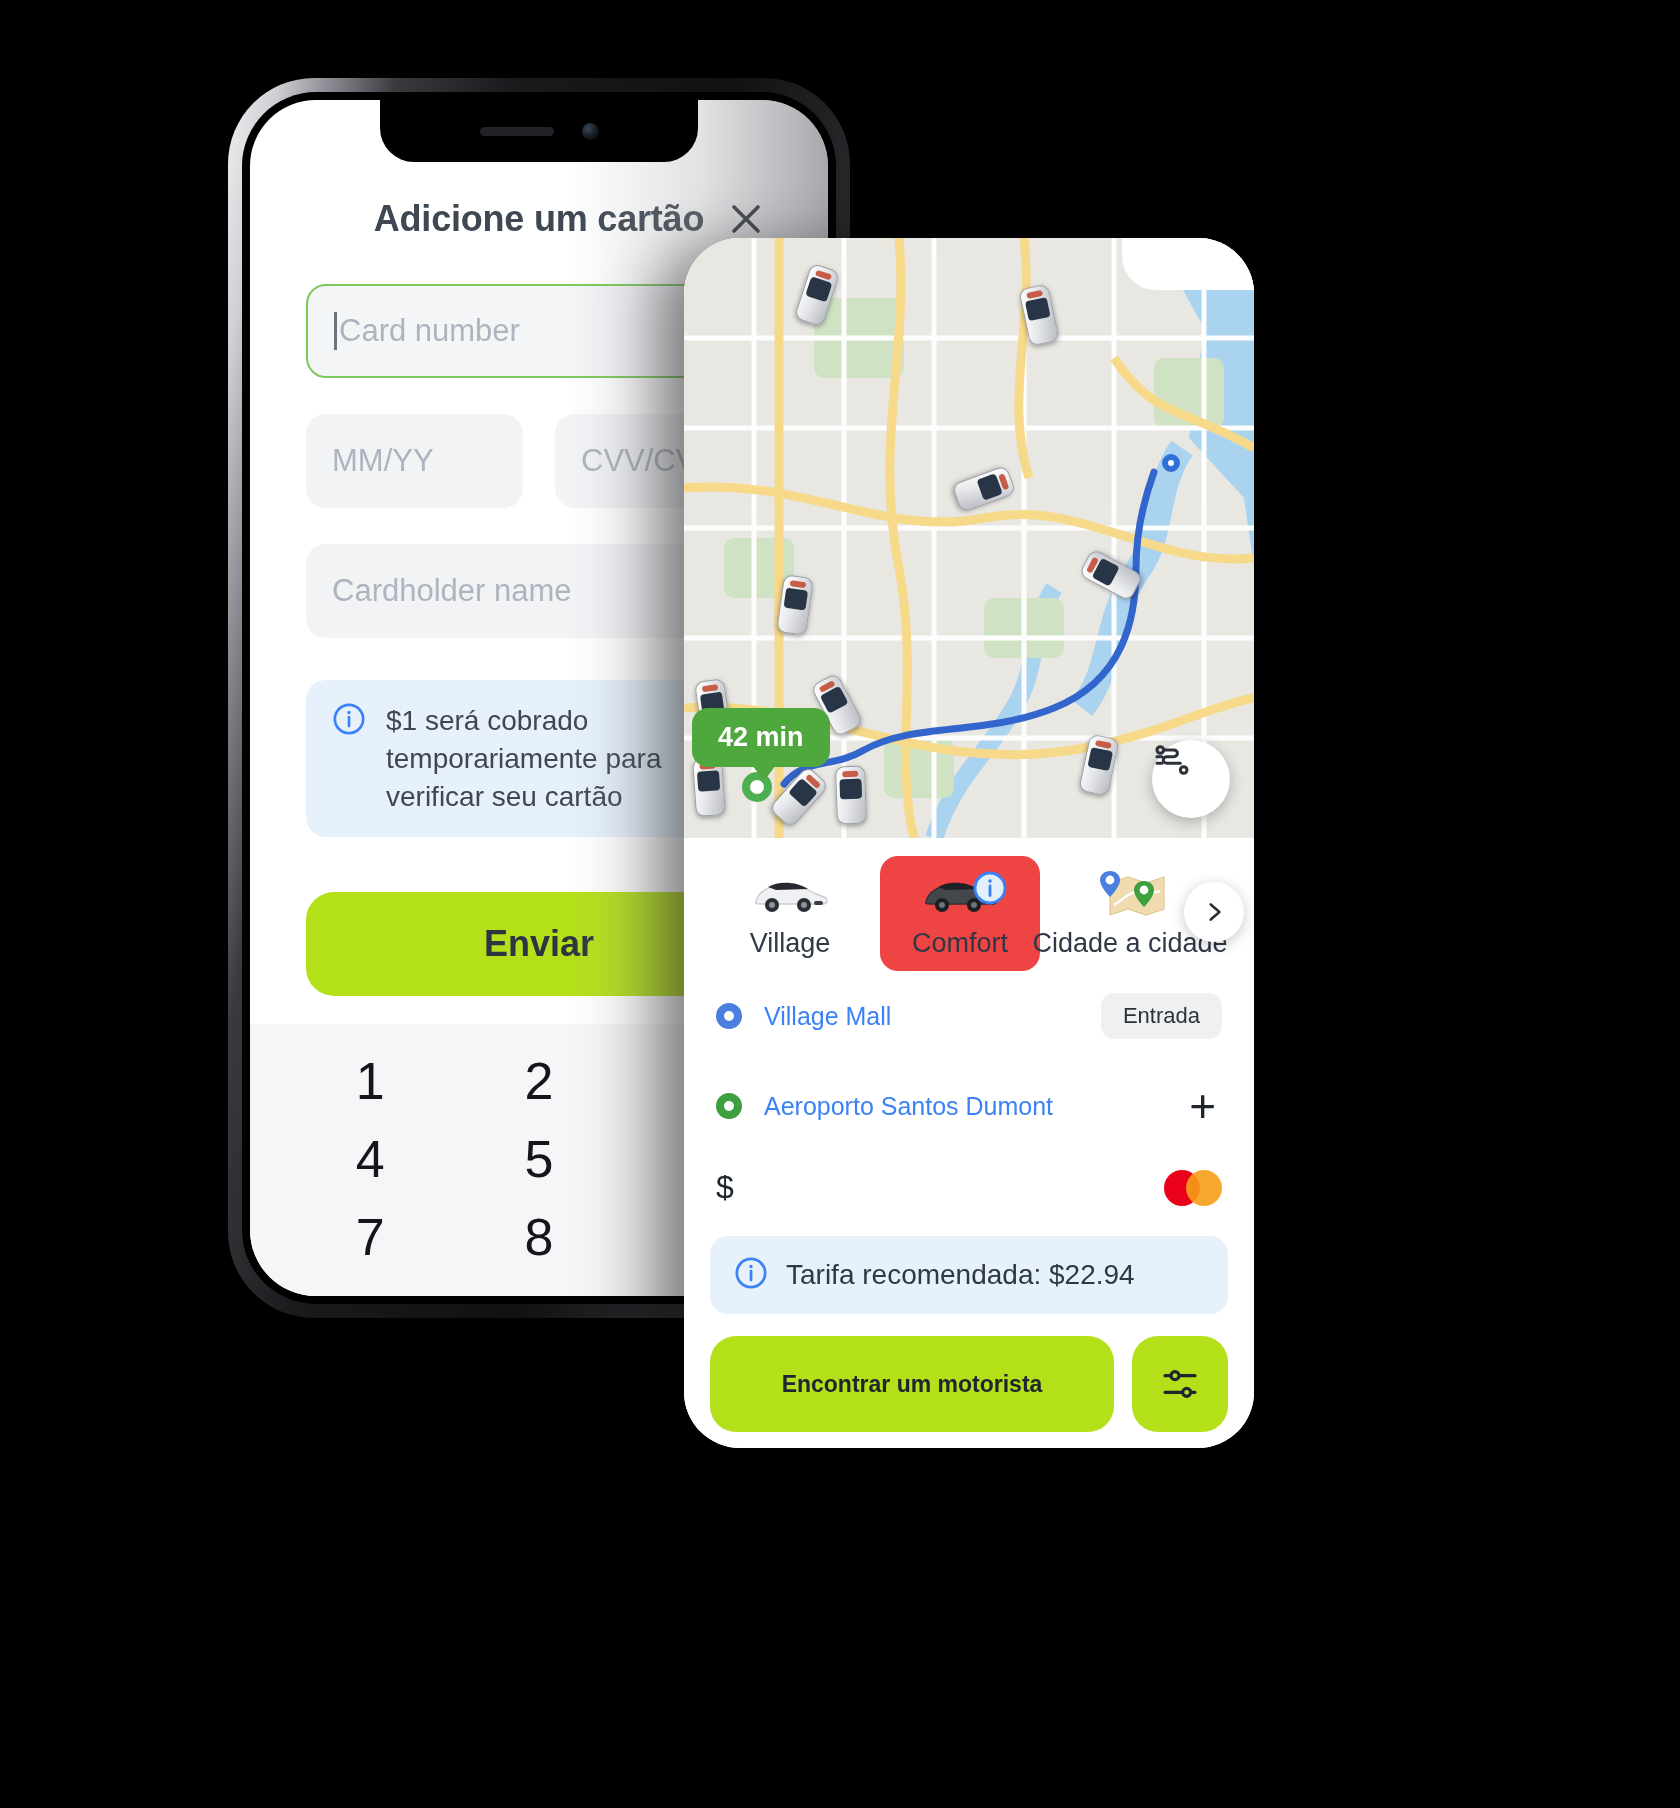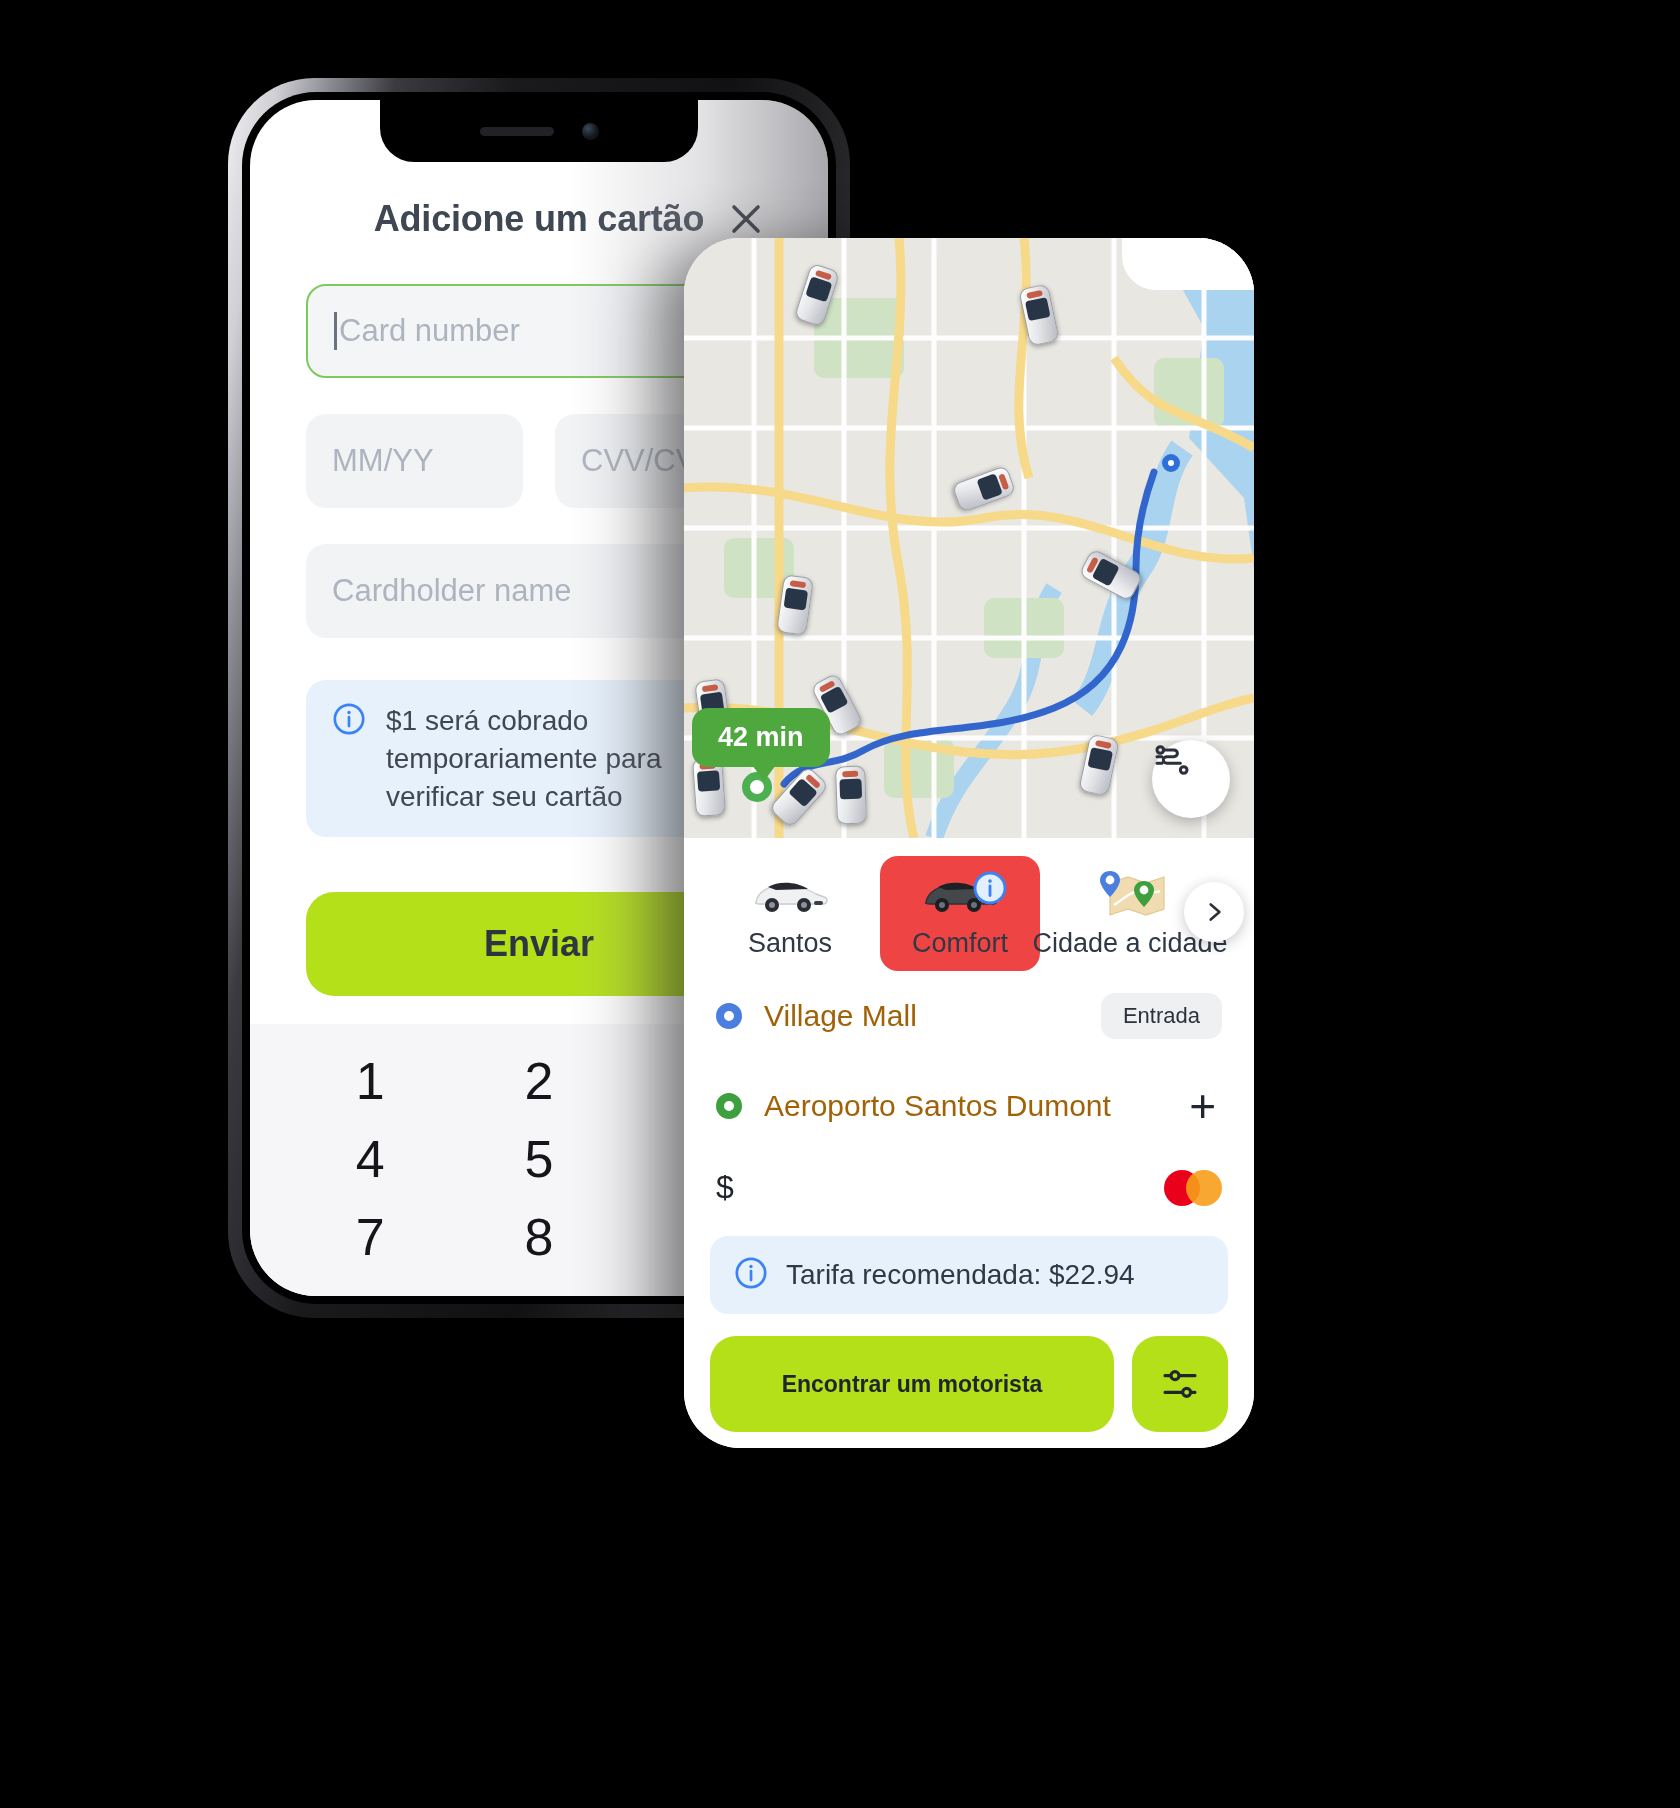--- a/index.html
+++ b/index.html
@@ -170,21 +170,21 @@
     border-radius: 50%; background: #fff; box-shadow: 0 3px 14px rgba(0,0,0,.22);
     display: flex; align-items: center; justify-content: center; cursor: pointer; z-index: 3;
   }
 
   .addr-row {
     display: flex; align-items: center; gap: 22px; padding: 22px 6px;
   }
   .ring { width: 26px; height: 26px; border-radius: 50%; background: #fff; flex: 0 0 auto; }
   .ring.blue { border: 8px solid #4a7fe0; }
   .ring.green { border: 8px solid #3d9f3d; }
-  .addr-name { font-size: 30px; color: #a16207; flex: 1; }
+  .addr-name { font-size: 25px; color: #3b82f6; flex: 1; }
   #entrada-badge {
     background: #eff0f2; color: #2b323c; font-size: 22px;
     padding: 10px 22px; border-radius: 14px;
   }
   #add-stop { font-size: 46px; color: #20262f; line-height: 1; padding: 0 6px; cursor: pointer; }
 
   #pay-row { display: flex; align-items: center; justify-content: space-between; padding: 18px 6px 22px; }
   #pay-amount { font-size: 32px; color: #20262f; }
   #mc-logo { position: relative; width: 58px; height: 36px; }
   #mc-logo .c { position: absolute; top: 0; width: 36px; height: 36px; border-radius: 50%; }
@@ -357,21 +357,21 @@
               <svg width="84" height="44" viewBox="0 0 84 44">
                 <path d="M8 30 C10 20 20 14 34 13 C48 12 58 16 68 22 L76 25 C80 26 80 31 76 32 L12 32 C8 32 7 31 8 30Z" fill="#f0f1f3" stroke="#c9ccd2" stroke-width="1.4"></path>
                 <path d="M20 15 C30 9 48 9 60 17 L28 18 Z" fill="#26292e"></path>
                 <circle cx="24" cy="33" r="7" fill="#2a2d33"></circle>
                   <circle cx="24" cy="33" r="3" fill="#8d9197"></circle>
                 <circle cx="56" cy="33" r="7" fill="#2a2d33"></circle>
                   <circle cx="56" cy="33" r="3" fill="#8d9197"></circle>
                 <rect x="66" y="29" width="9" height="4" rx="2" fill="#3a3e45"></rect>
               </svg>
             </div>
-            <div class="tab-label">Santos</div>
+            <div class="tab-label">Village</div>
           </div>
 
           <div class="tab selected">
             <div class="tab-icon">
               <svg width="84" height="44" viewBox="0 0 84 44">
                 <path d="M8 30 C10 20 20 14 34 13 C48 12 58 16 68 22 L76 25 C80 26 80 31 76 32 L12 32 C8 32 7 31 8 30Z" fill="#44474c" stroke="#2f3237" stroke-width="1.4"></path>
                 <path d="M20 15 C30 9 48 9 60 17 L28 18 Z" fill="#1d2024"></path>
                 <rect x="60" y="24" width="16" height="5" rx="2" fill="#f3f4f6"></rect>
                 <circle cx="24" cy="33" r="7" fill="#1b1e22"></circle>
                   <circle cx="24" cy="33" r="3" fill="#6d7178"></circle>

